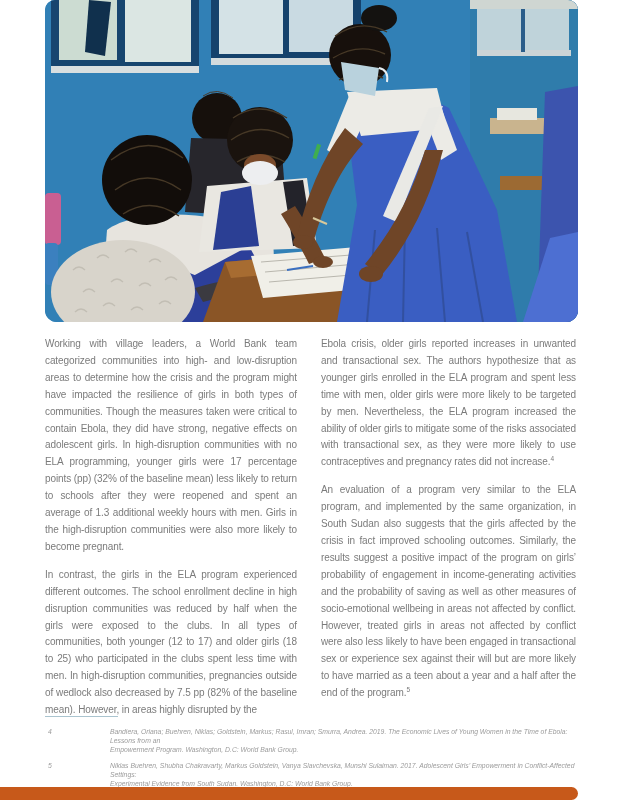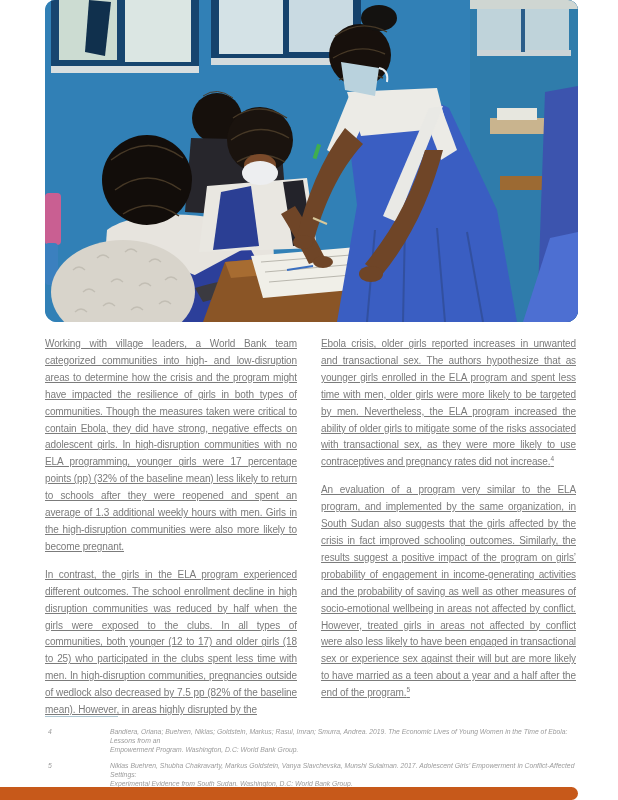--- a/index.html
+++ b/index.html
@@ -21,21 +21,21 @@
   .photo svg{display:block;width:533px;height:322px;}
   .columns{
     position:absolute;left:45px;top:336px;width:531px;
     display:flex;gap:24px;
   }
   .col{width:252px;}
   .col-right{width:255px;}
   .col p{
     margin:0 0 11px 0;
     font-size:10px;line-height:16.9px;letter-spacing:-0.1px;
-    text-align:justify;color:var(--body-text);text-decoration:underline;
+    text-align:justify;color:var(--body-text);
   }
   .fn-ref{font-size:6.5px;line-height:0;vertical-align:super;}
   .fn-divider{
     position:absolute;left:45px;top:716px;width:73px;height:1px;
     background:var(--divider);
   }
   .footnotes{position:absolute;left:48px;top:727px;width:528px;}
   .footnote{display:flex;margin-bottom:7px;}
   .fn-num,.fn-text{
     font-style:italic;font-size:6.8px;line-height:9px;color:var(--footnote-text);

